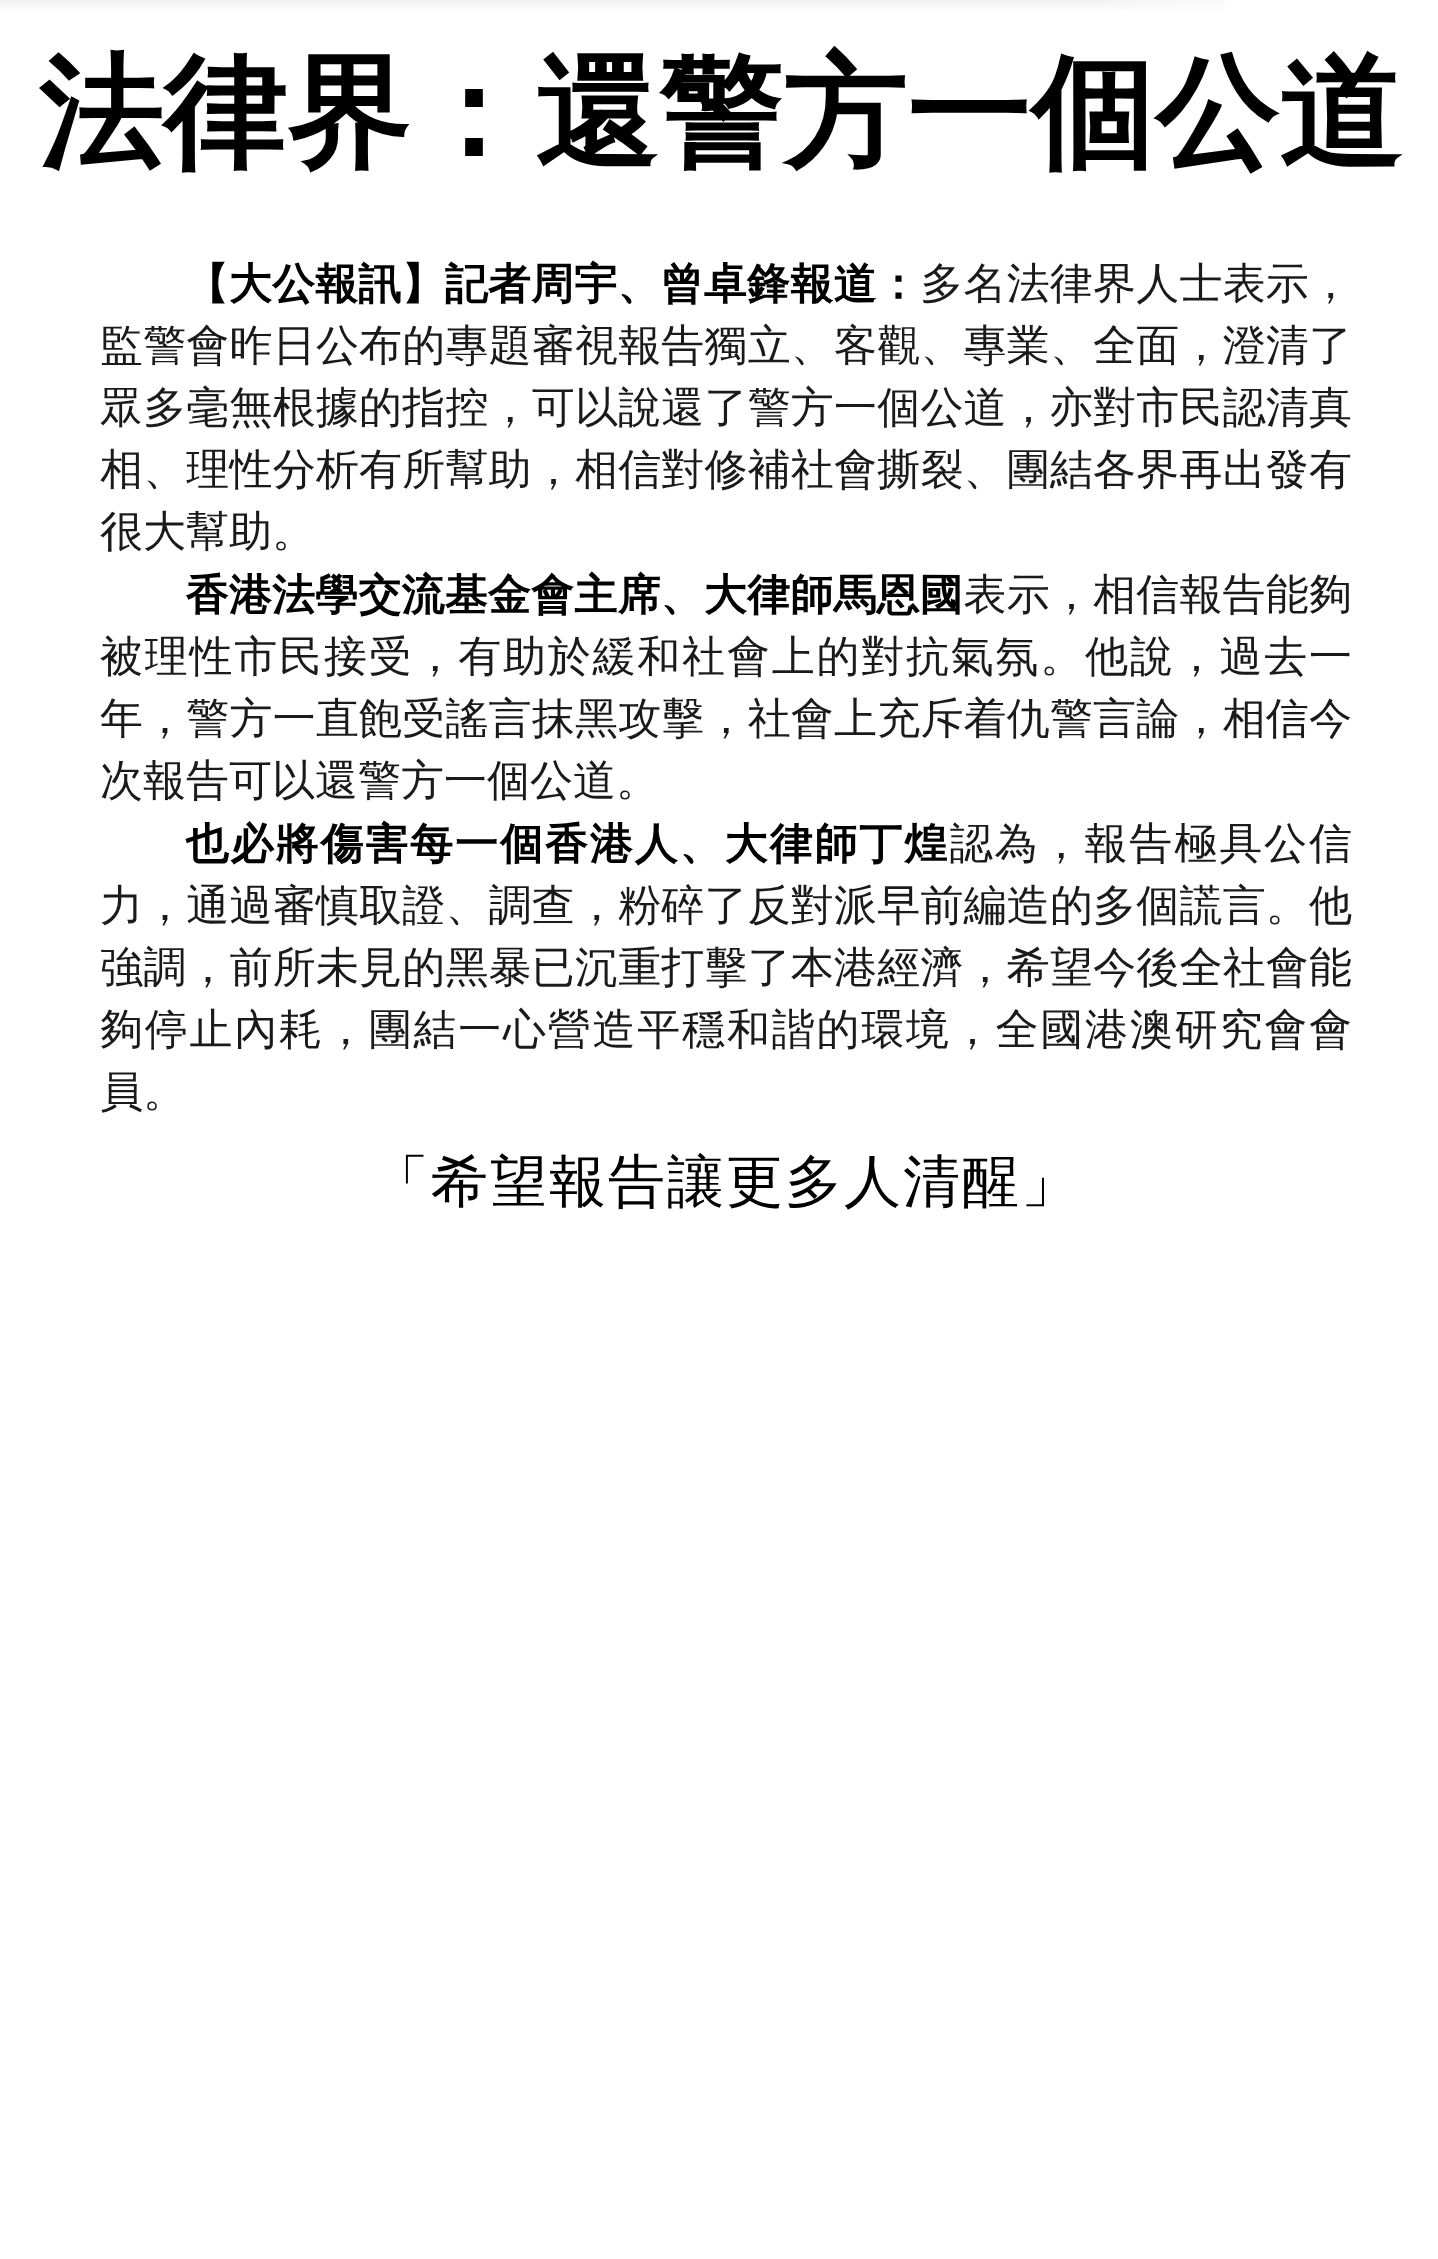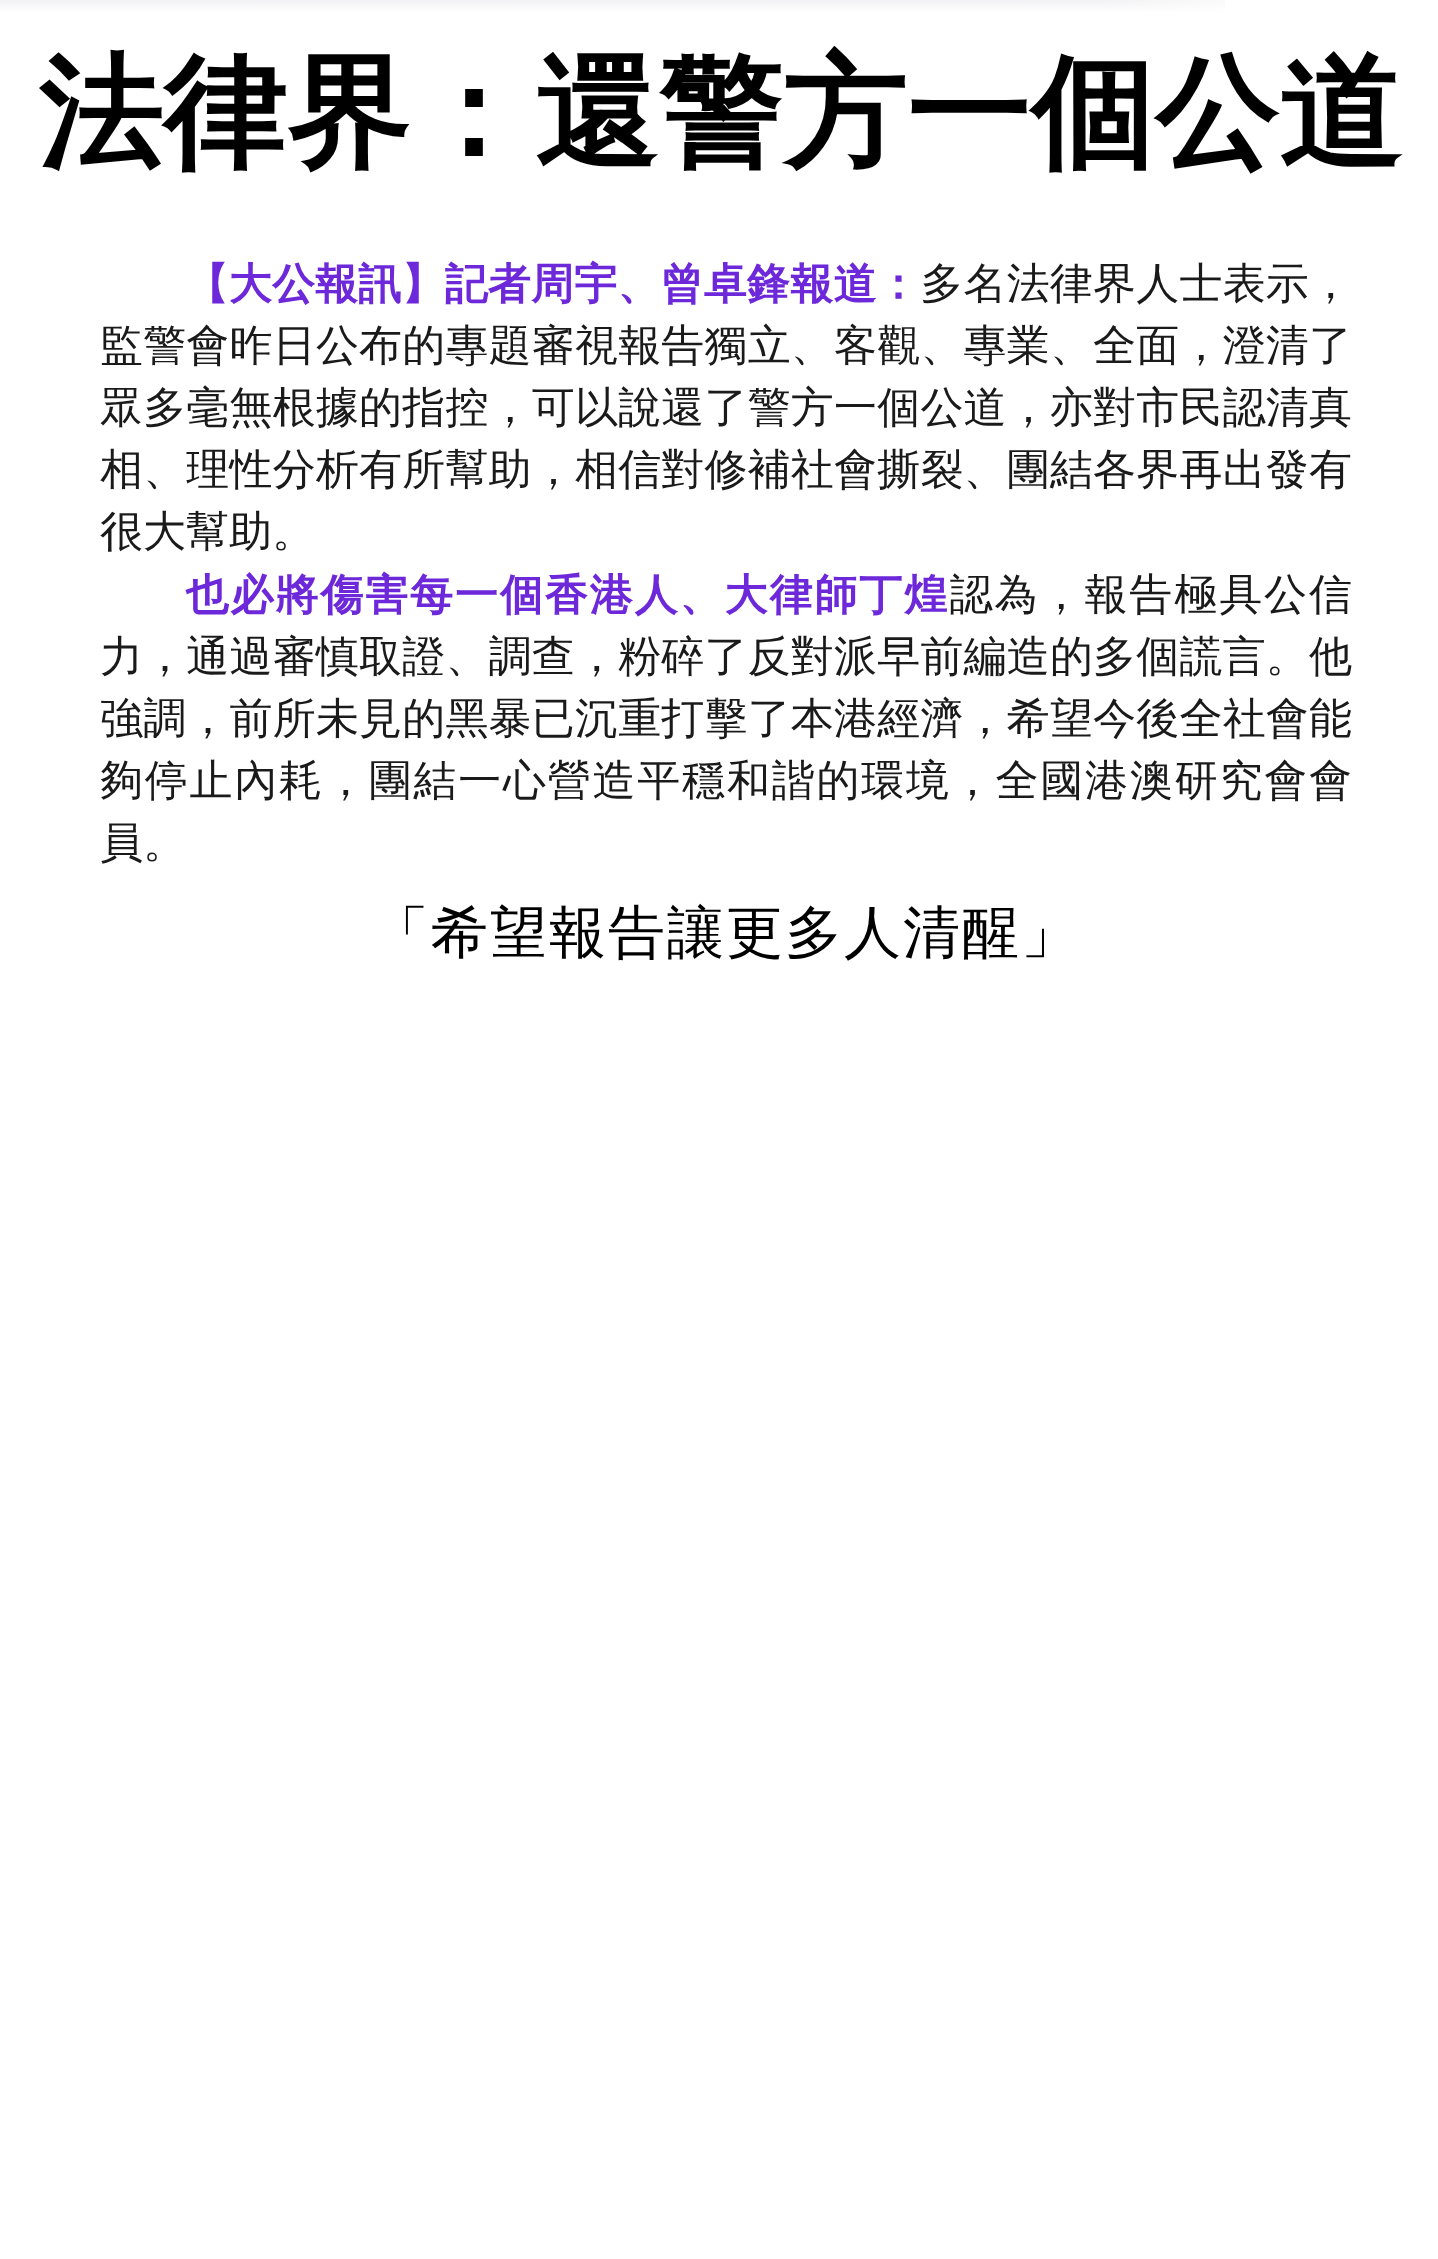--- a/index.html
+++ b/index.html
@@ -53,21 +53,21 @@
     text-justify: inter-ideograph;
   }
   .article p.para {
     margin: 0;
     padding: 0;
     text-indent: 86px;
   }
   .lead {
     font-family: "Liberation Sans", sans-serif;
     font-weight: 700;
-    color: #6d28d9;
+    color: #000000;
   }
   h2.subhead {
     margin: 24px 0 18px 0;
     padding: 0;
     text-align: center;
     font-family: "Liberation Serif", serif;
     font-weight: 400;
     font-size: 57px;
     line-height: 70px;
     color: #000000;
@@ -81,20 +81,21 @@
   <div class="top-strip"></div>
   <div class="top-strip-fade"></div>
 
   <h1 class="headline">法律界：還警方一個公道</h1>
 
   <div class="article">
 
     <p class="para"><span class="lead">【大公報訊】記者周宇、曾卓鋒報道：</span><span>多名法律界人士表示，監警會昨日公布的專題審視報告獨立、客觀、專業、全面，澄清了眾多毫無根據的指控，可以說還了警方一個公道，亦對市民認清真相、理性分析有所幫助，相信對修補社會撕裂、團結各界再出發有很大幫助。</span></p>
 
 
+    <p class="para"><span class="lead">香港法學交流基金會主席、大律師馬恩國</span><span>表示，相信報告能夠被理性市民接受，有助於緩和社會上的對抗氣氛。他說，過去一年，警方一直飽受謠言抹黑攻擊，社會上充斥着仇警言論，相信今次報告可以還警方一個公道。</span></p>
 
     <p class="para"><span class="lead">也必將傷害每一個香港人、大律師丁煌</span><span>認為，報告極具公信力，通過審慎取證、調查，粉碎了反對派早前編造的多個謊言。他強調，前所未見的黑暴已沉重打擊了本港經濟，希望今後全社會能夠停止內耗，團結一心營造平穩和諧的環境，全國港澳研究會會員。</span></p>
 
     <h2 class="subhead">「希望報告讓更多人清醒」</h2>
 
 
 
   </div>
 </div>
 

